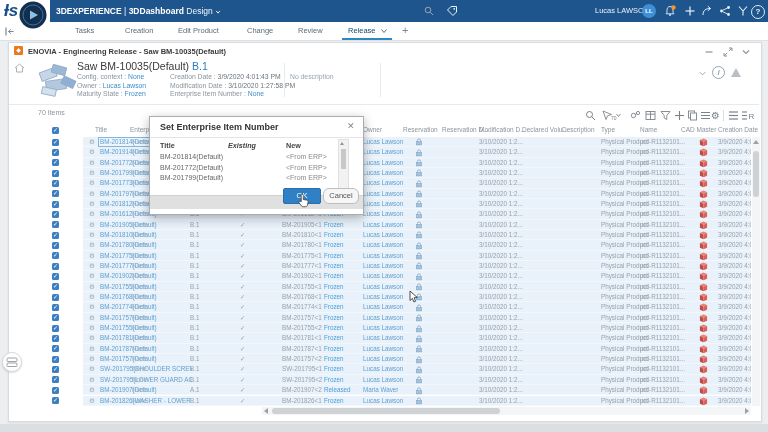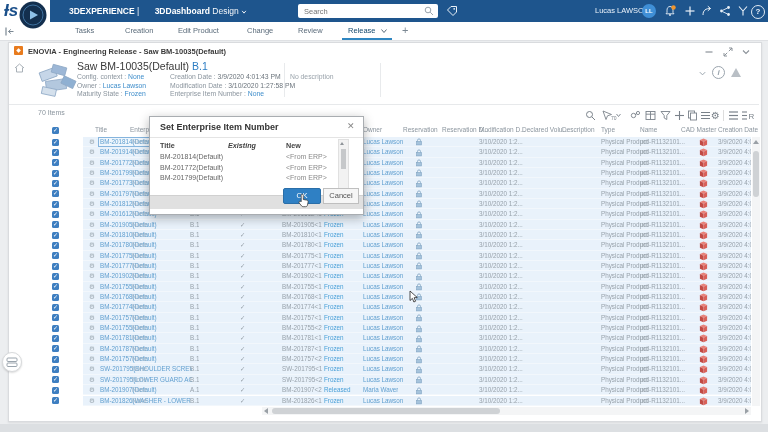--- a/index.html
+++ b/index.html
@@ -3,21 +3,21 @@
 <meta charset="utf-8">
 <style>
   html,body{margin:0;padding:0;background:#c9ccd0;}
   #canvas{position:relative;width:768px;height:432px;background:#eceef0;overflow:hidden;
     font-family:"Liberation Sans","DejaVu Sans",sans-serif;-webkit-font-smoothing:antialiased;}
   .abs{position:absolute;}
   
   #topbar{left:0;top:0;width:768px;height:22px;background:#1e558d;}
   #topbar-white{left:0;top:0;width:50px;height:22px;background:#fff;}
   #brand{left:56px;top:0;height:22px;line-height:22px;color:#fff;font-size:8.5px;white-space:nowrap;}
-  #brand b{font-weight:bold;margin-left:13px;}
+  #brand b{font-weight:bold;}
   #brand .lt{font-weight:normal;opacity:.95;}
   .chev{display:inline-block;width:6px;height:6px;vertical-align:middle;}
   #searchbox{left:298px;top:3.5px;width:140px;height:14px;background:#fff;border-radius:2px;}
   #searchbox input{position:absolute;left:4px;top:0;width:118px;height:14px;border:0;outline:0;font-size:7.5px;color:#555;background:transparent;font-family:inherit;}
   #search-mag{left:424px;top:6px;}
   #tagicon{left:446px;top:4.5px;}
   #username{left:595px;top:0;height:22px;line-height:22px;color:#eaf2fa;font-size:7.5px;}
   #avatar{left:642px;top:4px;width:14px;height:14px;border-radius:50%;background:#3f8fd6;color:#fff;
     font-size:6px;text-align:center;line-height:14px;font-weight:bold;}
   .topicon{top:5px;width:12px;height:12px;}
@@ -84,21 +84,21 @@
   #modal-x{left:197px;top:4px;font-size:9px;color:#888;}
   #modal-head-sep{left:0;top:20px;width:213px;height:1px;background:#e4e4e4;}
   .mcol{position:absolute;top:24px;font-size:7.2px;color:#444;font-weight:bold;}
   .mrow-cell{position:absolute;font-size:7px;color:#666;white-space:nowrap;}
   #modal-scroll{left:188px;top:22px;width:9px;height:56px;background:#f2f2f2;border:1px solid #e0e0e0;}
   #modal-thumb{left:1.5px;top:9px;width:5px;height:20px;background:#c6c8ca;}
   #modal-gray{left:0;top:78px;width:213px;height:13px;background:#e0e0e0;border-top:1px solid #d0d0d0;}
   #modal-footer{left:0;top:91px;width:213px;height:25px;}
   #btn-ok{left:133px;top:-20px;width:36px;height:14px;background:#2f80c4;border:1px solid #2a6ea8;border-radius:2px;
     color:#fff;font-size:7.5px;text-align:center;line-height:14px;}
-  #btn-cancel{left:173px;top:-20px;width:34px;height:14px;background:#f6f6f6;border:1px solid #bfbfbf;border-radius:0;
+  #btn-cancel{left:173px;top:-20px;width:34px;height:14px;background:#f6f6f6;border:1px solid #bfbfbf;border-radius:6px;
     color:#555;font-size:7.5px;text-align:center;line-height:14px;}
   #hand-cursor{left:297px;top:193px;z-index:60;}
   #arrow-cursor{left:409px;top:290px;z-index:45;}
   
   #bottom-strip{left:0;top:424px;width:768px;height:8px;background:#dcdfe2;}
   svg{display:block;}
 </style>
 </head>
 <body>
 
@@ -113,23 +113,20 @@
     <polygon points="11,9.5 11,18.5 19,14" fill="#8fc1e8"></polygon>
   </svg>
   <div class="abs" id="brand">
     <b>3DEXPERIENCE</b>
     <span class="lt">|</span>
     <b>3DDashboard</b>
     <span class="lt">Design</span>
     <svg class="chev" viewBox="0 0 8 8">
         <path d="M1.5 2.5 L4 5.5 L6.5 2.5" fill="none" stroke="#fff" stroke-width="1.2"></path>
       </svg>
-  </div>
-  <div class="abs" id="searchbox">
-    <input placeholder="Search" style="">
   </div>
   <svg class="abs" id="search-mag" width="10" height="10" viewBox="0 0 10 10">
     <circle cx="4" cy="4" r="2.8" fill="none" stroke="#9aa4ad" stroke-width="1"></circle>
       <line x1="6.2" y1="6.2" x2="9" y2="9" stroke="#9aa4ad" stroke-width="1"></line>
   </svg>
   <svg class="abs" id="tagicon" width="12" height="12" viewBox="0 0 12 12">
     <path d="M1.5 5 L5 1.5 H10.5 V7 L7 10.5 Z" fill="none" stroke="#e9f1f8" stroke-width="1"></path>
       <circle cx="8.2" cy="3.8" r=".9" fill="#e9f1f8"></circle>
   </svg>
   <div class="abs" id="username">Lucas LAWSON</div>

